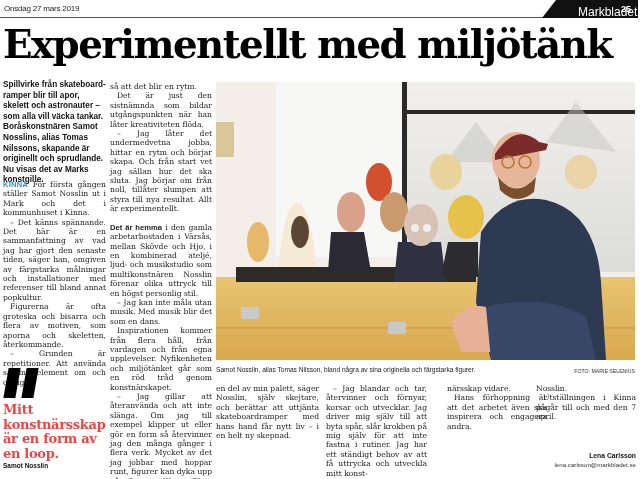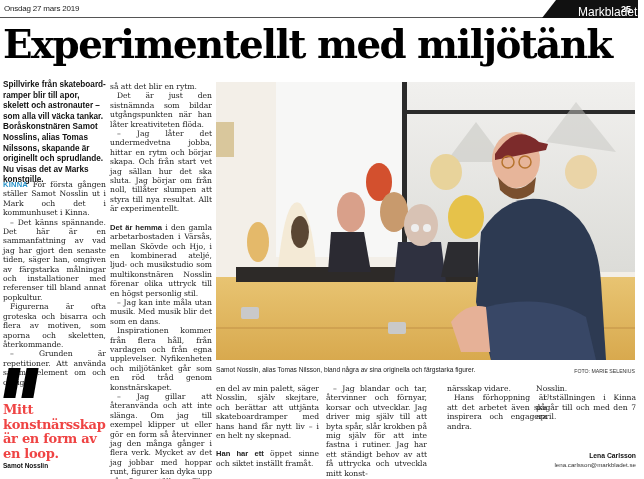--- a/index.html
+++ b/index.html
@@ -138,21 +138,20 @@
     <circle cx="309" cy="80" r="6" fill="none" stroke="#b6742f" stroke-width="1.5"></circle>
     <path d="M235 240 Q250 220 270 225 L285 270 L245 270 Z" fill="#e6b197"></path>
     <path d="M270 225 Q330 210 370 235 L380 278 L275 278 Z" fill="#384766"></path>
   </svg>
 </div>
 <div class="caption">Samot Nosslin, alias Tomas Nilsson, bland några av sina originella och färgstarka figurer.</div>
 <div class="credit">FOTO: MARIE SELENIUS</div>
 
 <div class="col col3">
   <p class="noindent">en del av min palett, säger Nosslin, själv skejtare, och berättar att uttjänta skateboardramper med hans hand får nytt liv – i en helt ny skepnad.</p>
-  <p class="noindent gap"><span class="lead-word">Han har ett</span><span> öppet sinne och siktet inställt framåt.</span></p>
 </div>
 
 <div class="col col4">
   <p>– Jag blandar och tar, återvinner och förnyar, korsar och utvecklar. Jag driver mig själv till att byta spår, slår krokben på mig själv för att inte fastna i rutiner. Jag har ett ständigt behov av att få uttrycka och utveckla mitt konst-</p>
 </div>
 
 <div class="col col5">
   <p class="noindent">närsskap vidare.</p>
   <p>Hans förhoppning är att det arbetet även ska inspirera och engagera andra.</p>
 </div>

